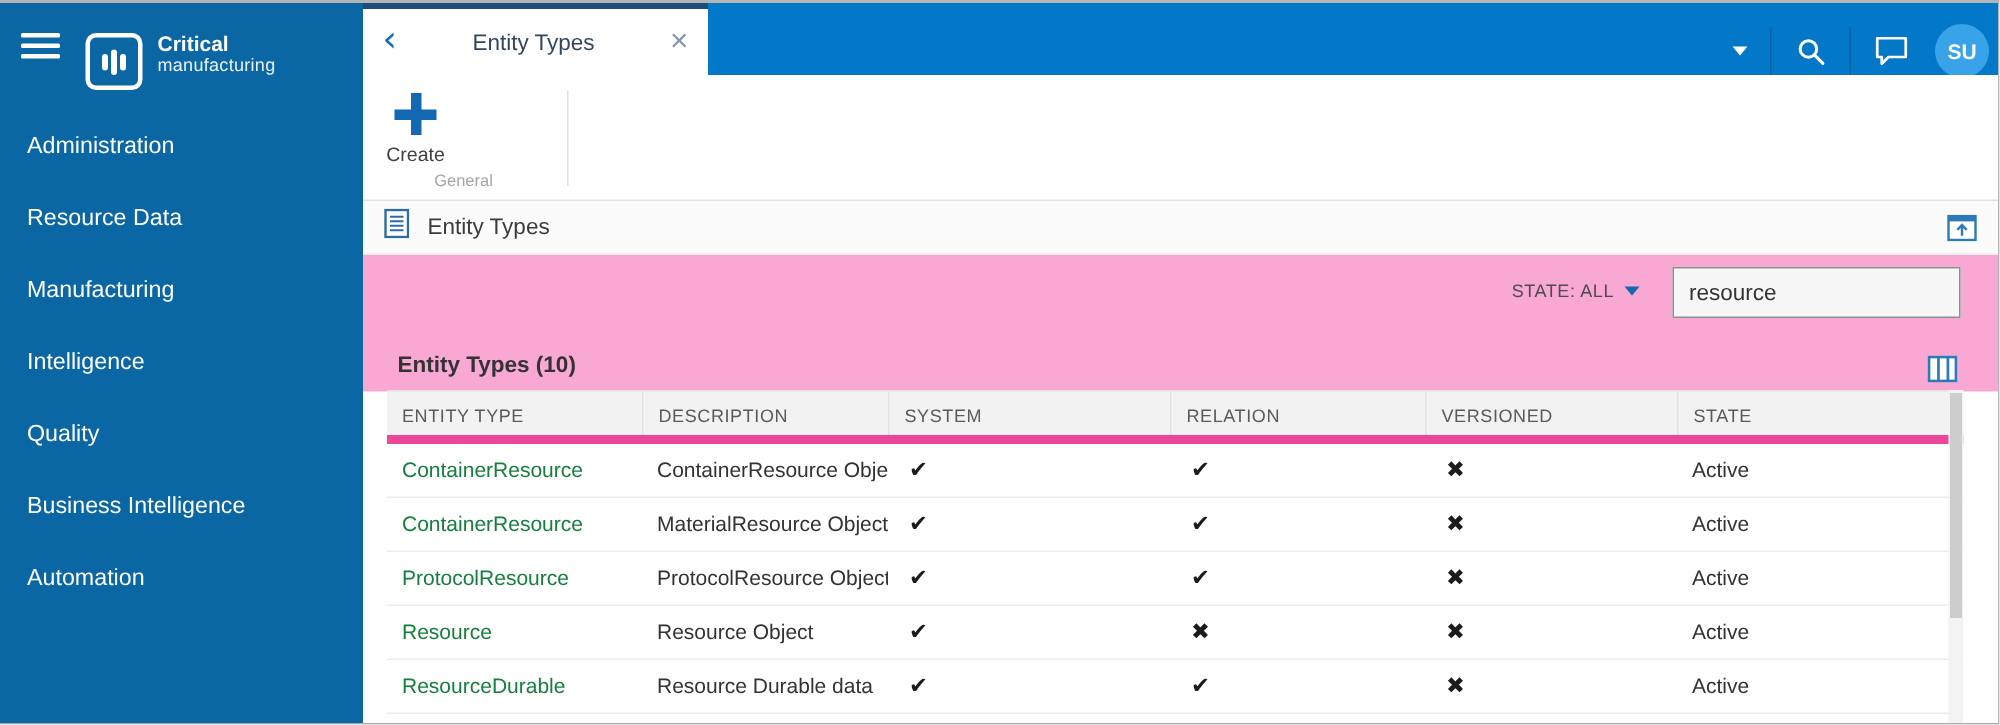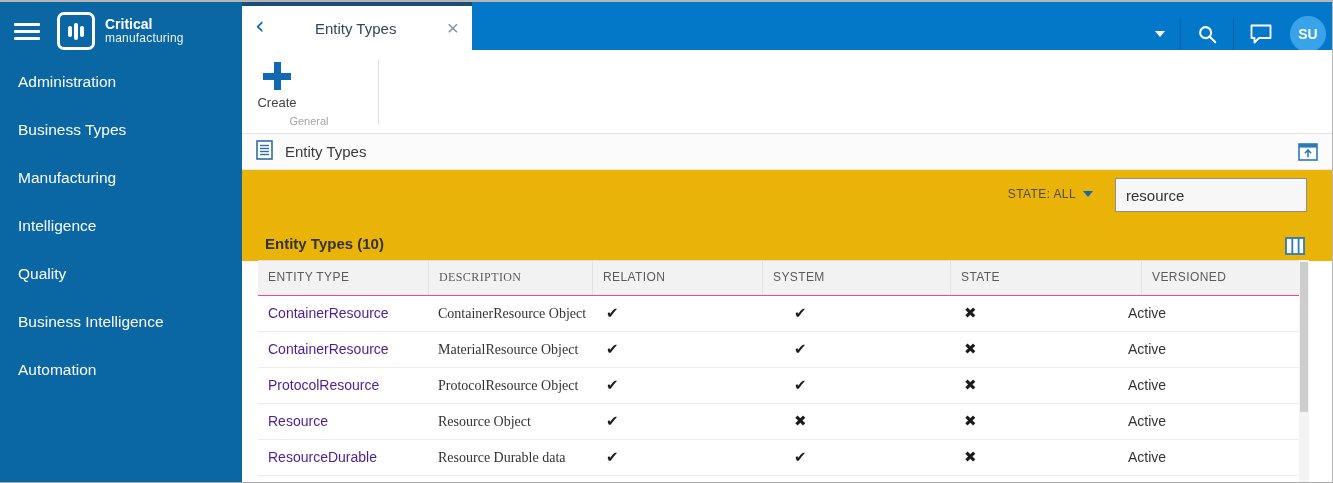--- a/index.html
+++ b/index.html
@@ -3,21 +3,21 @@
 <meta charset="utf-8">
 <style>
   * { margin:0; padding:0; }
   body { margin:0; background:#e9e9e9; font-family:"Liberation Sans", sans-serif; }
   .app { position:relative; width:1333px; height:483px; box-sizing:border-box; overflow:hidden;
          background:#fff; border-top:2px solid #b5b5b5; border-right:1px solid #b5b5b5;
          border-bottom:1px solid #a8a8a8; }
 
   
   .sidebar { position:absolute; left:0; top:0; bottom:0; width:242px; background:#0a67a4; color:#fff; }
-  .sidebar-top { display:flex; align-items:center; height:50px; padding-top:4px; }
+  .sidebar-top { display:flex; height:50px; padding-top:4px;margin-top:16px; }
   .hamburger { margin-left:14px; width:26px; display:flex; flex-direction:column; gap:4px; cursor:pointer; }
   .hamburger span { height:3px; background:#fff; border-radius:1px; }
   .logo-mark { margin-left:17px; width:32px; height:32px; border:3px solid #fff; border-radius:7px;
                display:flex; align-items:center; justify-content:center; flex:none; }
   .logo-bars { display:flex; gap:2px; align-items:center; }
   .logo-bars i { display:block; width:4px; background:#fff; border-radius:2px; }
   .logo-bars i:nth-child(1), .logo-bars i:nth-child(3) { height:11px; }
   .logo-bars i:nth-child(2) { height:17px; }
   .brand { margin-left:10px; line-height:1.08; }
   .brand-line1 { font-weight:bold; font-size:14px; }
@@ -53,43 +53,43 @@
   .plus::after  { content:""; position:absolute; top:0; bottom:0; left:10.5px; width:7px; background:#1268b3; }
   .tool-label { font-size:13px; color:#404040; margin-top:1px; }
   .group-label { position:absolute; left:0; bottom:6px; width:134px; text-align:center; font-size:11px; color:#a5a5a5; }
   .toolbar-sep { position:absolute; left:136px; top:10px; height:64px; width:1px; background:#e2e2e2; }
 
   .page-header { height:35px; background:#fbfbfb; border-bottom:1px solid #eaeaea; display:flex;
                  align-items:center; padding:0 14px; }
   .ph-title { margin-left:12px; font-size:15px; color:#3b3b3b; }
   .ph-collapse { margin-left:auto; cursor:pointer; display:flex; }
 
-  .filter-block { position:relative; height:91px; background:#eab308; }
+  .filter-block { position:relative; height:91px; background:#f9a8d4; }
   .state-filter { position:absolute; right:239px; top:17px; font-size:12px; color:#4c4c4c;
                   letter-spacing:.4px; display:flex; align-items:center; gap:7px; cursor:pointer; }
   .caret-blue { width:0; height:0; border-left:5px solid transparent; border-right:5px solid transparent;
                 border-top:6px solid #1268b3; }
   .search-input { position:absolute; right:25px; top:8px; width:170px; height:32px; border:1px solid #8f8f8f;
                   background:#f7f7f7; font-size:15px; color:#333; padding:0 10px; border-radius:0;
                   font-family:"Liberation Sans", sans-serif; outline:none; }
   .table-title { position:absolute; left:23px; bottom:9px; font-size:15px; font-weight:bold; color:#333;margin-top:40px; }
   .columns-btn { position:absolute; right:27px; bottom:6px; cursor:pointer; display:flex; }
 
   .table-wrap { position:absolute; left:16px; right:23px; top:210px; bottom:0; overflow:hidden; }
   .thead { display:flex; height:36px; background:#f2f2f2; border-top:1px solid #e0e0e0;
-           border-bottom:1px solid #ec4899; box-sizing:border-box; }
+           border-bottom:6px solid #ec4899; box-sizing:border-box; }
   .th { box-sizing:border-box; padding:0 10px; line-height:33px; font-size:12px; color:#5a5a5a;
         letter-spacing:.4px; border-left:1px solid #e2e2e2; white-space:nowrap; overflow:hidden; cursor:pointer; }
   .th:first-child { border-left:none; }
   .trow { display:flex; height:35px; border-bottom:1px solid #ececec; background:#fff; }
   .td { box-sizing:border-box; padding:0 10px; line-height:35px; font-size:14px; color:#333;
         white-space:nowrap; overflow:hidden; }
-  .col0 { width:170px; } .col1 { width:164px;font-family:Liberation Serif, serif; } .col2 { width:188px; }
+  .col0 { width:170px; } .col1 { width:164px; } .col2 { width:188px; }
   .col3 { width:170px; } .col4 { width:168px; } .col5 { flex:1; }
-  .entity-link { color:#4c1d95; text-decoration:none; cursor:pointer; }
+  .entity-link { color:#15803d; text-decoration:none; cursor:pointer; }
   .mark { font-family:"DejaVu Sans", sans-serif; font-weight:bold; font-size:15px; color:#1b1b1b; padding-left:14px; }
   .scrollbar { position:absolute; right:0; top:0; bottom:0; width:10px; background:#f3f3f3; }
   .scroll-thumb { position:absolute; left:1px; right:1px; top:2px; height:150px; background:#cdcdcd; cursor:pointer; }
 </style>
 </head>
 <body>
 
 <div class="app">
 
   <div class="sidebar">
@@ -106,21 +106,21 @@
             <i></i>
           </div>
       </div>
       <div class="brand">
         <div class="brand-line1">Critical</div>
         <div class="brand-line2">manufacturing</div>
       </div>
     </div>
     <div class="nav">
         <div class="nav-item">Administration</div>
-        <div class="nav-item">Business Types</div>
+        <div class="nav-item">Resource Data</div>
         <div class="nav-item">Manufacturing</div>
         <div class="nav-item">Intelligence</div>
         <div class="nav-item">Quality</div>
         <div class="nav-item">Business Intelligence</div>
         <div class="nav-item">Automation</div>
       </div>
   </div>
 
   <div class="topbar">
     <div class="tab">
@@ -195,24 +195,24 @@
           <line x1="7.3" y1="1" x2="7.3" y2="17" stroke="#2d7ab8" stroke-width="1.8"></line>
           <line x1="13.6" y1="1" x2="13.6" y2="17" stroke="#2d7ab8" stroke-width="1.8"></line>
         </svg>
       </span>
     </div>
 
     <div class="table-wrap">
       <div class="thead">
           <div class="th col0">ENTITY TYPE</div>
           <div class="th col1">DESCRIPTION</div>
+          <div class="th col2">SYSTEM</div>
           <div class="th col3">RELATION</div>
-          <div class="th col2">SYSTEM</div>
+          <div class="th col4">VERSIONED</div>
           <div class="th col5">STATE</div>
-          <div class="th col4">VERSIONED</div>
         </div>
       <div>
           <div class="trow">
     <div class="td col0"><a class="entity-link">ContainerResource</a></div>
     <div class="td col1">ContainerResource Object</div>
     <div class="td col2 mark">✔</div>
     <div class="td col3 mark">✔</div>
     <div class="td col4 mark">✖</div>
     <div class="td col5">Active</div>
   </div>

